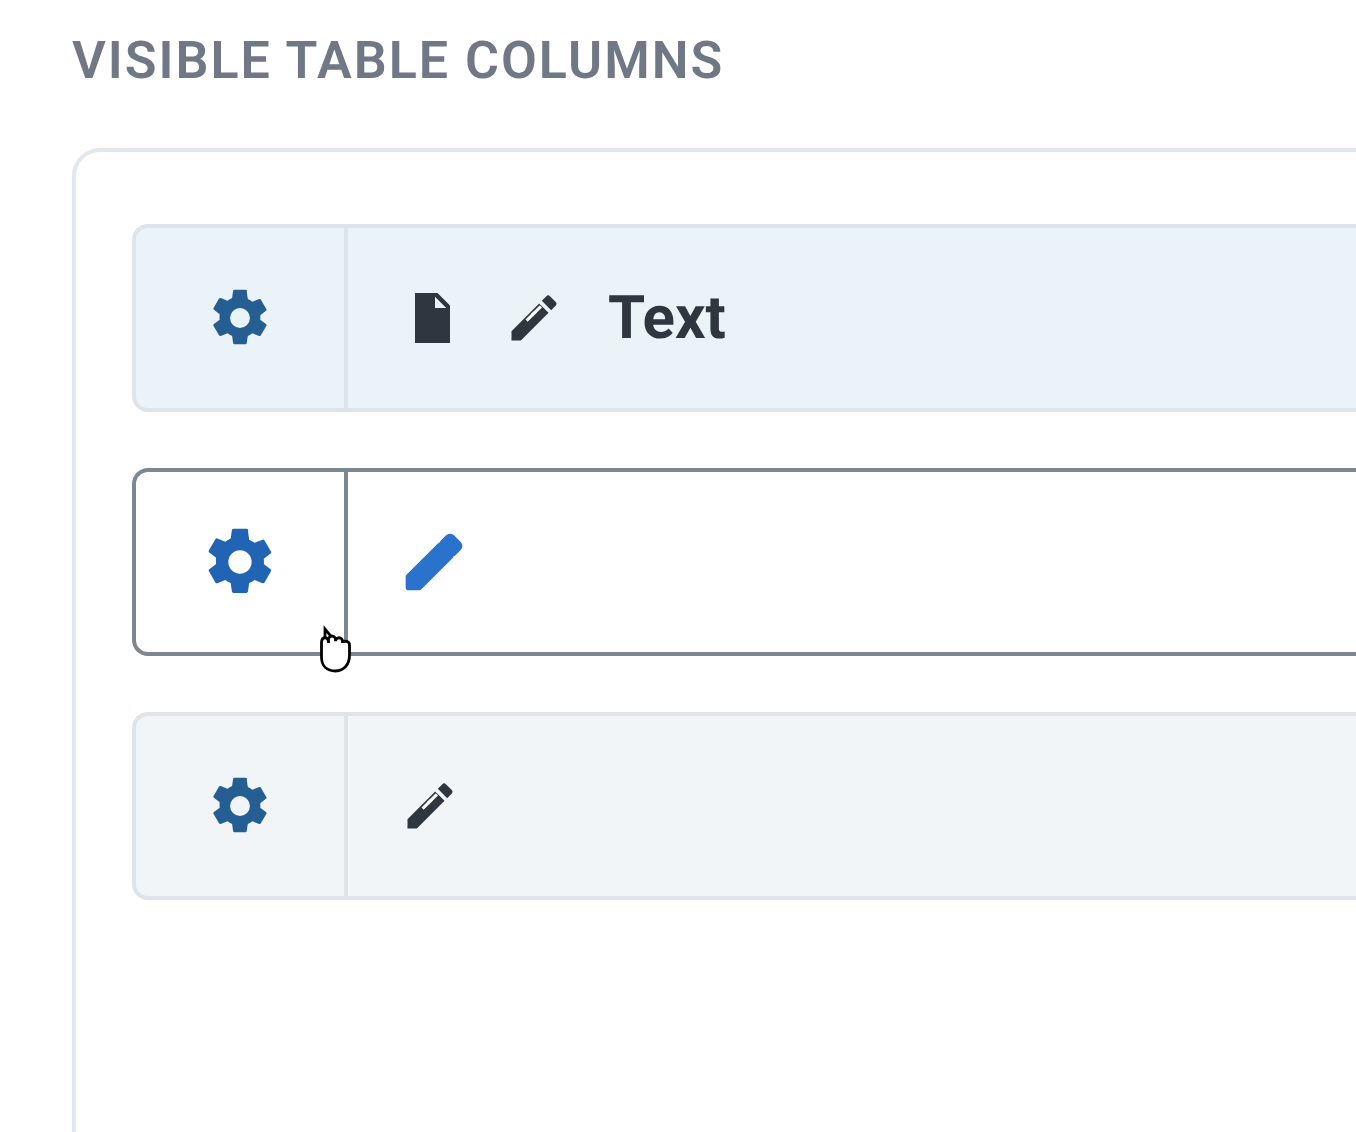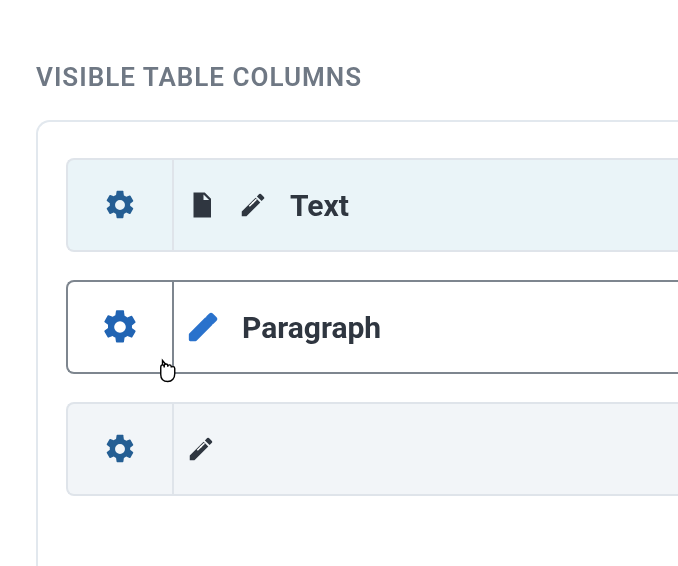--- a/index.html
+++ b/index.html
@@ -8,22 +8,21 @@
       background: #ffffff;
       width: 678px;
       height: 566px;
       overflow: hidden;
     }
     .section-title {
       color: #6f7884;
       font-size: 26px;
       font-weight: 600;
       letter-spacing: 1px;
-      padding: 38px 0 0 36px;
-      margin-top: 24px;
+      padding: 16px 0 0 36px;
     }
     .panel {
       margin: 28px 0 0 36px;
       border: 2px solid #e2e8ee;
       border-right: none;
       border-bottom: none;
       border-radius: 14px 0 0 0;
       padding: 36px 0 100px 28px;
       background: #ffffff;
       min-height: 500px;
@@ -47,21 +46,21 @@
       position: relative;
     }
     .content-box {
       flex: 1;
       border: 2px solid #dfe4ea;
       border-right: none;
       border-radius: 0;
       display: flex;
       align-items: center;
       gap: 22px;
-      padding-left: 12px;
+      padding-left: 26px;
       background: #f2f5f8;
     }
     .row.highlight .gear-box,
     .row.highlight .content-box {
       background: #eaf4f8;
     }
     .row.hovered .gear-box,
     .row.hovered .content-box {
       background: #ffffff;
       border-color: #7e868f;
@@ -121,21 +120,20 @@
         <path fill="#ffffff" stroke="#000000" stroke-width="1.6" d="M10 12c0-2 1-3 2-3s2 1 2 3v-2c0-1 1-2 2-2s2 1 2 2v1c0-1 1-2 2-2s2 1 2 2v1c0-1 1-1 2-1s2 1 2 2v6c0 5-3 9-8 9s-8-3-8-8v-8z"></path>
       </svg>
     </div>
     <div class="content-box">
       <svg class="icon-pencil-blue" viewBox="0 0 24 24" fill="none" stroke-width="2">
         <path stroke-linecap="round" stroke-linejoin="round" d="M3 17.25V21h3.75L17.81 9.94l-3.75-3.75L3 17.25z"></path>
         <path stroke-linecap="round" stroke-linejoin="round" d="M20.71 7.04a1 1 0 0 0 0-1.41l-2.34-2.34a1 1 0 0 0-1.41 0l-1.83 1.83 3.75 3.75 1.83-1.83z"></path>
         <line x1="14.06" y1="6.19" x2="17.81" y2="9.94"></line>
         <line x1="5" y1="19" x2="7" y2="21" stroke="#ffffff" stroke-width="0"></line>
       </svg>
-      <span class="label">Paragraph</span>
     </div>
   </div>
 
   <div class="row">
     <div class="gear-box">
       <svg class="icon-gear" viewBox="0 0 24 24">
         <path d="M19.14 12.94a7.14 7.14 0 0 0 .05-.94 7.14 7.14 0 0 0-.05-.94l2.03-1.58a.5.5 0 0 0 .12-.64l-1.92-3.32a.5.5 0 0 0-.6-.22l-2.39.96a7.03 7.03 0 0 0-1.62-.94l-.36-2.54A.5.5 0 0 0 13.9 2h-3.84a.5.5 0 0 0-.49.42l-.36 2.54c-.58.24-1.12.55-1.62.94l-2.39-.96a.5.5 0 0 0-.6.22L2.68 8.48a.5.5 0 0 0 .12.64l2.03 1.58c-.04.31-.05.63-.05.94s.01.63.05.94L2.8 14.16a.5.5 0 0 0-.12.64l1.92 3.32c.14.24.42.33.6.22l2.39-.96c.5.39 1.04.7 1.62.94l.36 2.54a.5.5 0 0 0 .49.42h3.84a.5.5 0 0 0 .49-.42l.36-2.54c.58-.24 1.12-.55 1.62-.94l2.39.96c.24.1.49-.01.6-.22l1.92-3.32a.5.5 0 0 0-.12-.64l-2.03-1.58zM12 15.5A3.5 3.5 0 1 1 12 8.5a3.5 3.5 0 0 1 0 7z"></path>
       </svg>
     </div>
     <div class="content-box">

